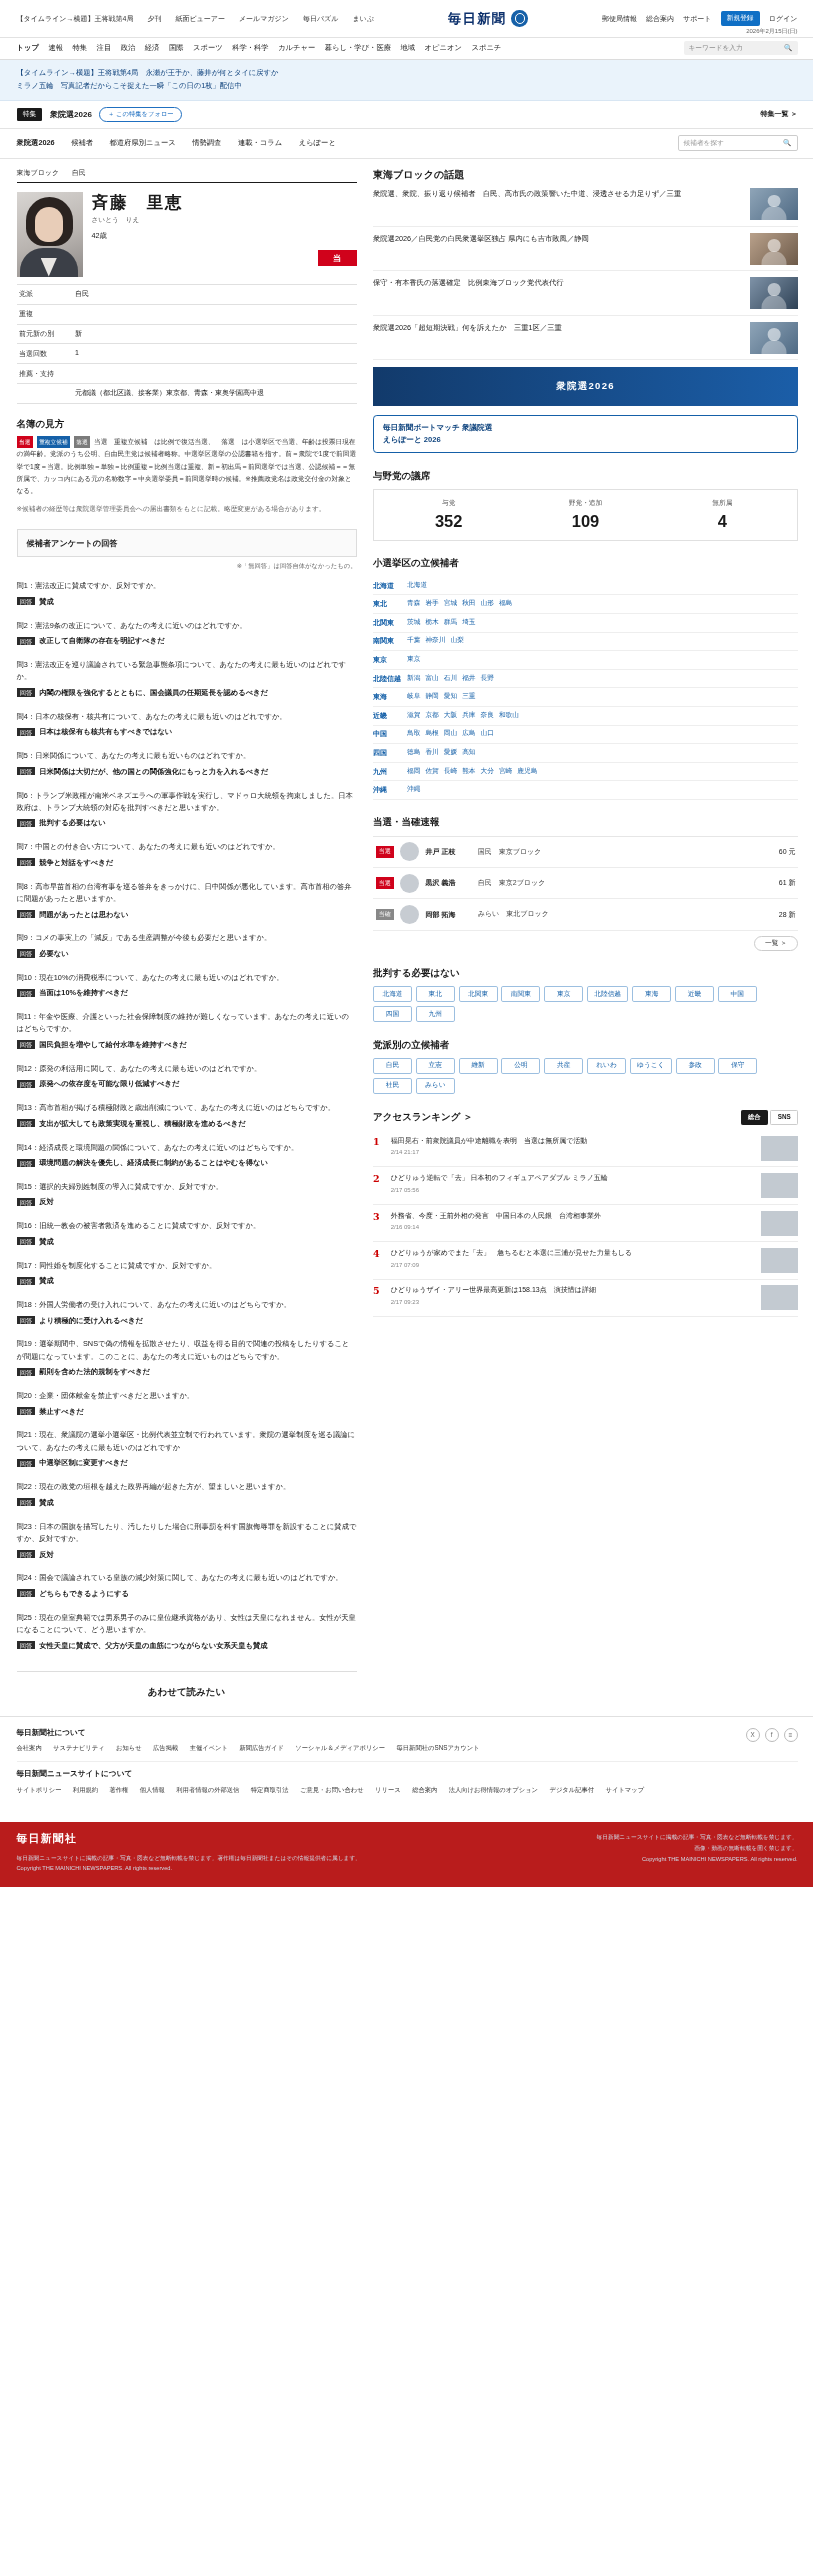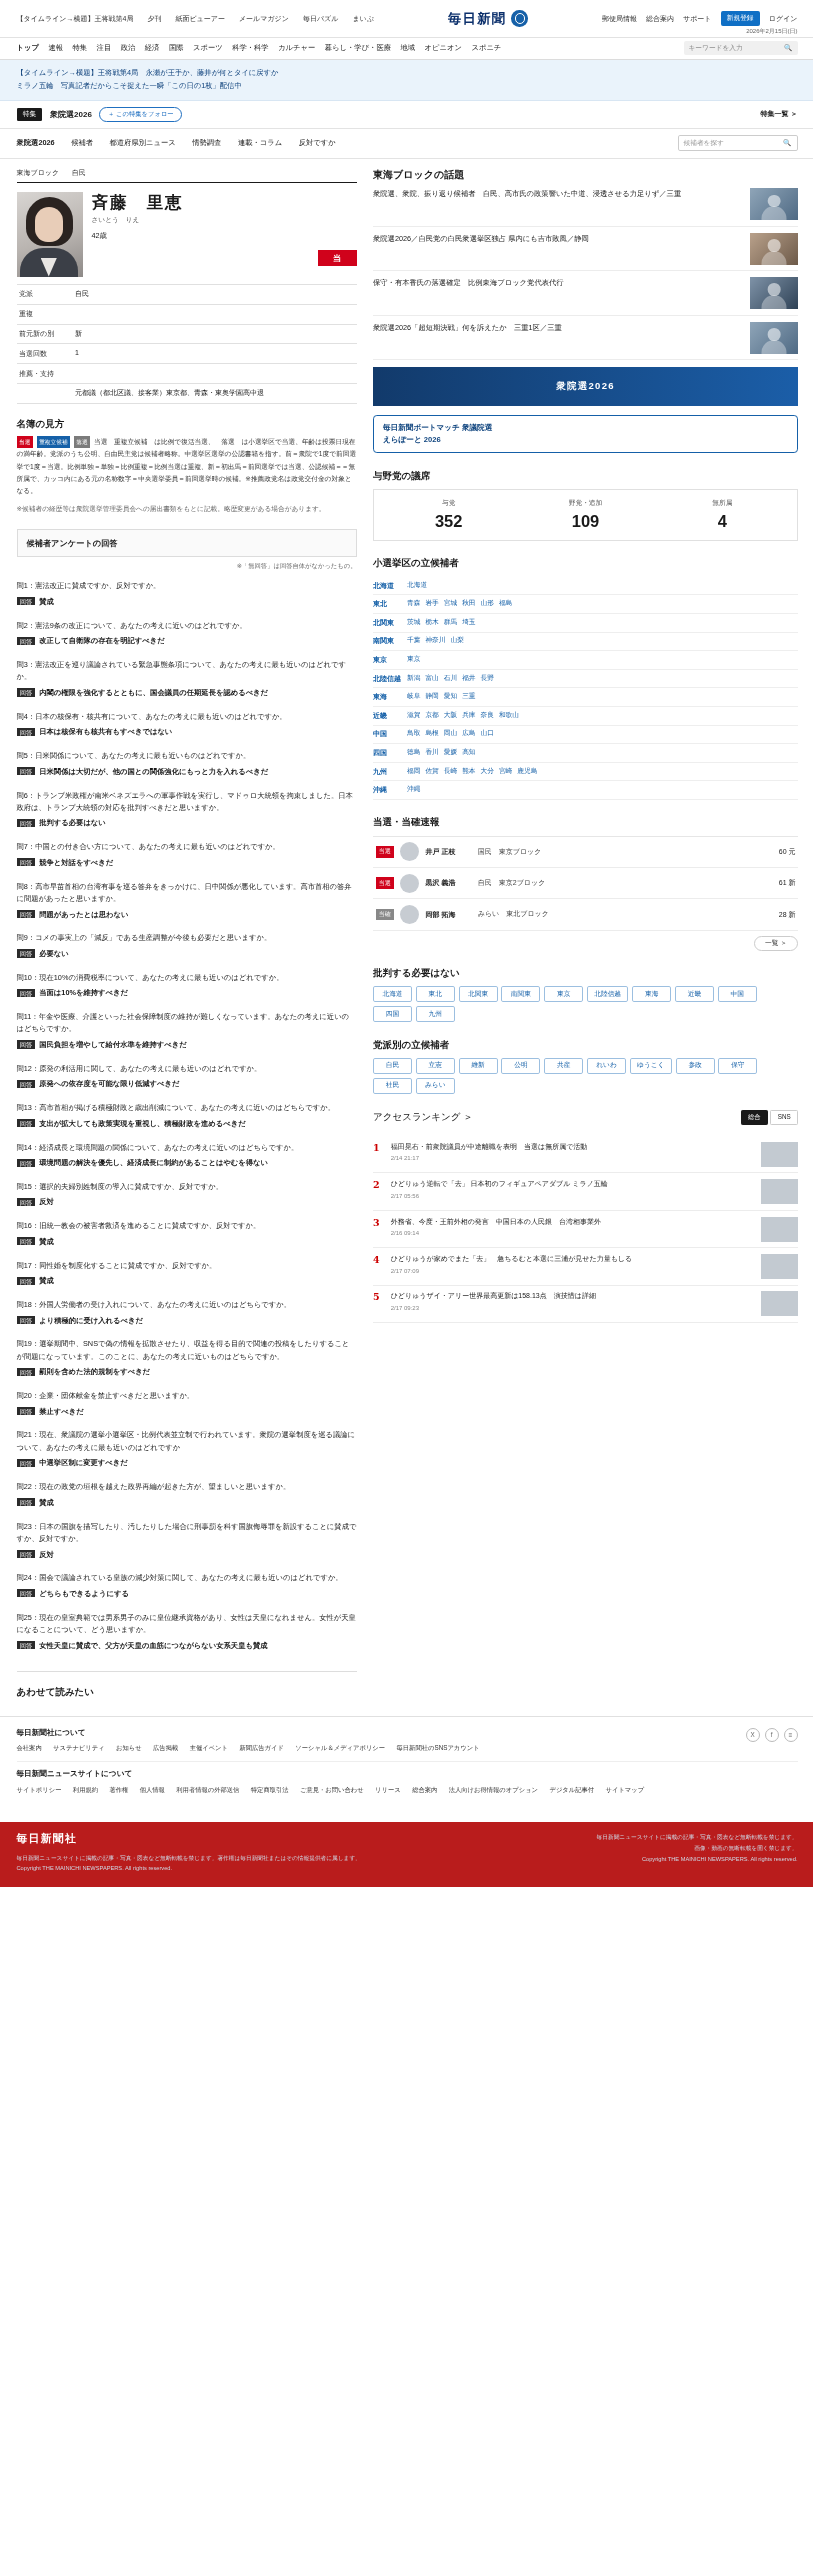--- a/index.html
+++ b/index.html
@@ -217,21 +217,21 @@
   .q-text { font-size: 7.3px; line-height: 1.7; }
   .q-ans { font-size: 7.3px; line-height: 1.7; margin-top: 3.2px; }
   .q-ans .lbl {
     background:#2b2b2b; color:#fff; font-size:6.3px;
     padding: 0.6px 3.2px; margin-right: 3.8px;
   }
   .q-ans .val { font-weight: bold; }
 
   .alsoread {
     font-size: 9.5px; font-weight: bold;
-    border-top: 0.6px solid #ddd; margin-top: 19px; padding-top: 14px;
+    border-top: 0.6px solid #ddd; margin-top: 19px; padding-top: 14px; text-align: center;
   }
 
   
   .side-h {
     font-size: 10px; font-weight: bold; margin-bottom: 1px;
   }
   .topic-list { flex: 1; }
   .topic-item {
     display:flex; gap: 10px; align-items: flex-start;
     padding: 5.7px 0; border-bottom: 0.6px solid #ececec;
@@ -311,21 +311,21 @@
   .pill-grid { display:flex; flex-wrap: wrap; gap: 3.8px; }
   .pill {
     border: 0.6px solid #9cbfe0; color:#1560a8;
     border-radius: 1.9px; font-size: 6.7px;
     padding: 2.5px 6.3px; min-width: 39px; text-align:center;
   }
 
   
   .rank-head {
     display:flex; align-items:center; gap: 7.6px;
-    font-size: 9.5px; font-weight:normal; margin-bottom: 11px; justify-content: center;
+    font-size: 9.5px; font-weight:bold; margin-bottom: 5px; justify-content: center;
   }
   .rank-tabs { margin-left:auto; display:flex; gap: 2.5px; }
   .rank-tab {
     border: 0.6px solid #ccc; font-size: 6.3px; padding: 1.9px 6.3px; border-radius: 1.3px;
   }
   .rank-tab.active { background:#1a1a1a; color:#fff; border-color:#1a1a1a;}
   .rank-item {
     display:flex; gap: 6.3px; padding: 5.7px 0;
     border-bottom: 0.6px solid #ececec; align-items: flex-start;
   }
@@ -428,21 +428,21 @@
   <span class="follow-btn">＋ この特集をフォロー</span>
   <span class="feature-right">特集一覧 ＞</span>
 </div>
 
 <div class="subnav">
   <a class="sn active">衆院選2026</a>
   <a class="sn">候補者</a>
   <a class="sn">都道府県別ニュース</a>
   <a class="sn">情勢調査</a>
   <a class="sn">連載・コラム</a>
-  <a class="sn">反対ですか</a>
+  <a class="sn">えらぽーと</a>
   <div class="subnav-search">
     <span>候補者を探す</span>
     <span>🔍</span>
   </div>
 </div>
 
 <div class="layout">
 
   <div class="col-main">
 

